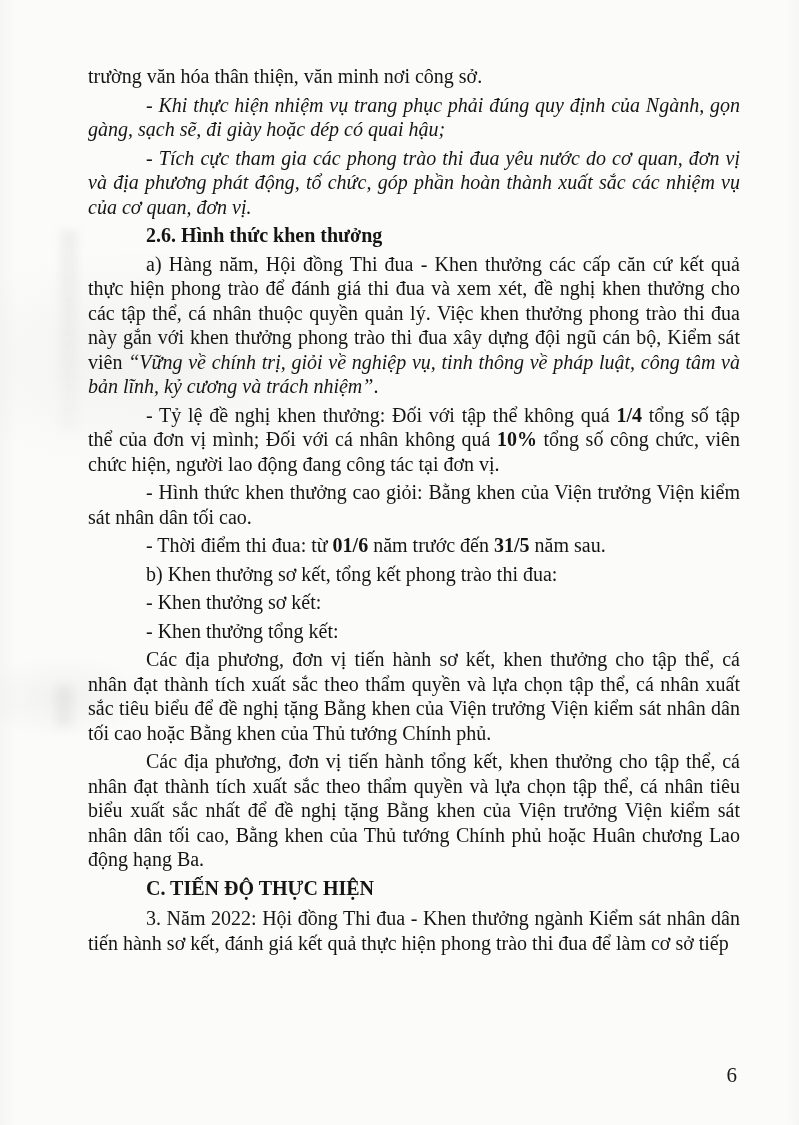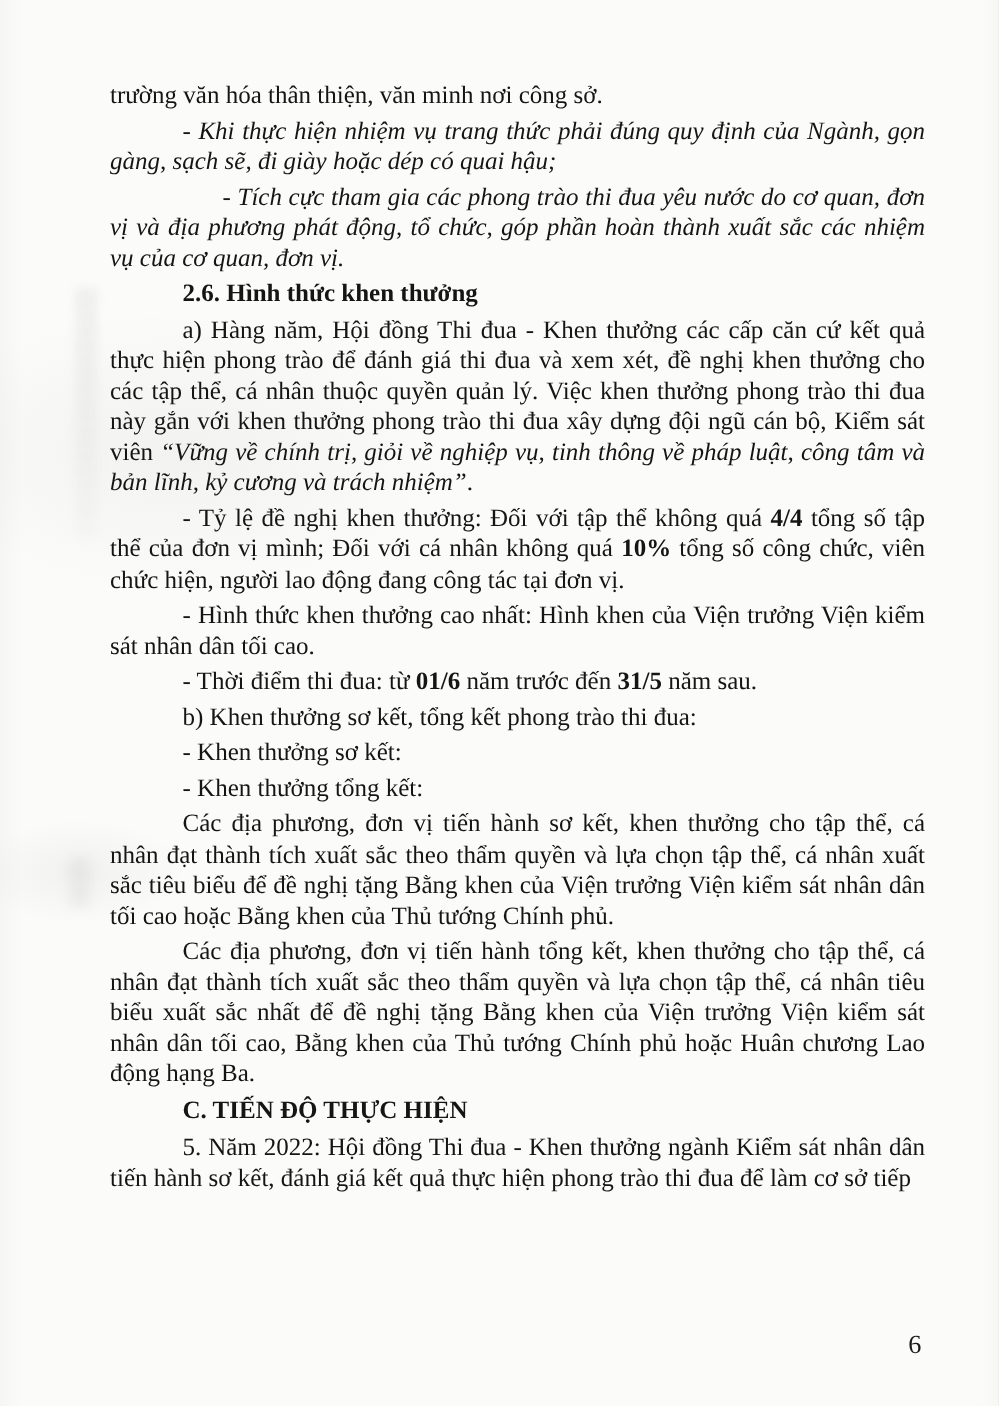--- a/index.html
+++ b/index.html
@@ -61,30 +61,30 @@
 <body>
 
 <div class="page">
   <div class="scan-streak" style="left:60px; top:230px; width:18px; height:200px;
               background: linear-gradient(180deg, rgba(140,140,140,0.10), rgba(140,140,140,0.03)); filter: blur(4px);"></div>
   <div class="scan-streak" style="left:56px; top:686px; width:16px; height:40px;
               background: rgba(140,140,140,0.10); filter: blur(5px);"></div>
 
   <div class="content" id="paragraphs">
       <p class="para"><span>trường văn hóa thân thiện, văn minh nơi công sở.</span></p>
-      <p class="para indent"><span style="font-style: italic;">- Khi thực hiện nhiệm vụ trang thức phải đúng quy định của Ngành, gọn gàng, sạch sẽ, đi giày hoặc dép có quai hậu;</span></p>
-      <p class="para indent"><span style="font-style: italic; margin-left: 32px;">- Tích cực tham gia các phong trào thi đua yêu nước do cơ quan, đơn vị và địa phương phát động, tổ chức, góp phần hoàn thành xuất sắc các nhiệm vụ của cơ quan, đơn vị.</span></p>
+      <p class="para indent"><span style="font-style: italic;">- Khi thực hiện nhiệm vụ trang phục phải đúng quy định của Ngành, gọn gàng, sạch sẽ, đi giày hoặc dép có quai hậu;</span></p>
+      <p class="para indent"><span style="font-style: italic;">- Tích cực tham gia các phong trào thi đua yêu nước do cơ quan, đơn vị và địa phương phát động, tổ chức, góp phần hoàn thành xuất sắc các nhiệm vụ của cơ quan, đơn vị.</span></p>
       <p class="para indent heading"><span style="font-weight: bold;">2.6. Hình thức khen thưởng</span></p>
       <p class="para indent"><span>a) Hàng năm, Hội đồng Thi đua - Khen thưởng các cấp căn cứ kết quả thực hiện phong trào để đánh giá thi đua và xem xét, đề nghị khen thưởng cho các tập thể, cá nhân thuộc quyền quản lý. Việc khen thưởng phong trào thi đua này gắn với khen thưởng phong trào thi đua xây dựng đội ngũ cán bộ, Kiểm sát viên </span><span style="font-style: italic;">“Vững về chính trị, giỏi về nghiệp vụ, tinh thông về pháp luật, công tâm và bản lĩnh, kỷ cương và trách nhiệm”</span><span>.</span></p>
-      <p class="para indent"><span>- Tỷ lệ đề nghị khen thưởng: Đối với tập thể không  quá </span><span style="font-weight: bold;">4/4</span><span> tổng số tập thể của đơn vị mình; Đối với cá nhân không quá </span><span style="font-weight: bold;">10%</span><span> tổng số công chức, viên chức hiện, người lao động đang công tác tại đơn vị.</span></p>
-      <p class="para indent"><span>- Hình thức khen thưởng cao nhất: Hình khen của Viện trưởng Viện kiểm sát nhân dân tối cao.</span></p>
+      <p class="para indent"><span>- Tỷ lệ đề nghị khen thưởng: Đối với tập thể không  quá </span><span style="font-weight: bold;">1/4</span><span> tổng số tập thể của đơn vị mình; Đối với cá nhân không quá </span><span style="font-weight: bold;">10%</span><span> tổng số công chức, viên chức hiện, người lao động đang công tác tại đơn vị.</span></p>
+      <p class="para indent"><span>- Hình thức khen thưởng cao giỏi: Bằng khen của Viện trưởng Viện kiểm sát nhân dân tối cao.</span></p>
       <p class="para indent"><span>- Thời điểm thi đua: từ </span><span style="font-weight: bold;">01/6</span><span> năm trước đến </span><span style="font-weight: bold;">31/5</span><span> năm sau.</span></p>
       <p class="para indent"><span>b) Khen thưởng sơ kết, tổng kết phong trào thi đua:</span></p>
       <p class="para indent"><span>- Khen thưởng sơ kết:</span></p>
       <p class="para indent"><span>- Khen thưởng tổng kết:</span></p>
       <p class="para indent"><span>Các địa phương, đơn vị tiến hành sơ kết, khen thưởng cho tập thể, cá nhân đạt thành tích xuất sắc theo thẩm quyền và lựa chọn tập thể, cá nhân xuất sắc tiêu biểu để đề nghị tặng Bằng khen của Viện trưởng Viện kiểm sát nhân dân tối cao hoặc Bằng khen của Thủ tướng Chính phủ.</span></p>
       <p class="para indent"><span>Các địa phương, đơn vị tiến hành tổng kết, khen thưởng cho tập thể, cá nhân đạt thành tích xuất sắc theo thẩm quyền và lựa chọn tập thể, cá nhân tiêu biểu xuất sắc nhất để đề nghị tặng Bằng khen của Viện trưởng Viện kiểm sát nhân dân tối cao, Bằng khen của Thủ tướng Chính phủ hoặc Huân chương Lao động hạng Ba.</span></p>
       <p class="para indent heading-major"><span style="font-weight: bold;">C. TIẾN ĐỘ THỰC HIỆN</span></p>
-      <p class="para indent"><span>5. Năm 2022: Hội đồng Thi đua - Khen thưởng ngành Kiểm sát nhân dân tiến hành sơ kết, đánh giá kết quả thực hiện phong trào thi đua để làm cơ sở tiếp</span></p>
+      <p class="para indent"><span>3. Năm 2022: Hội đồng Thi đua - Khen thưởng ngành Kiểm sát nhân dân tiến hành sơ kết, đánh giá kết quả thực hiện phong trào thi đua để làm cơ sở tiếp</span></p>
     </div>
 
   <div class="page-number">6</div>
 </div>
 
 </body></html>

